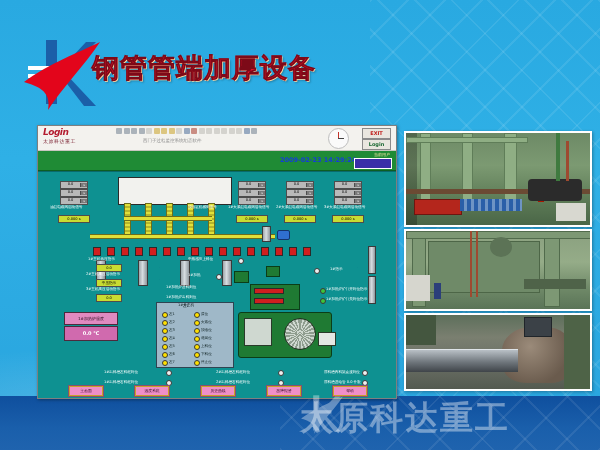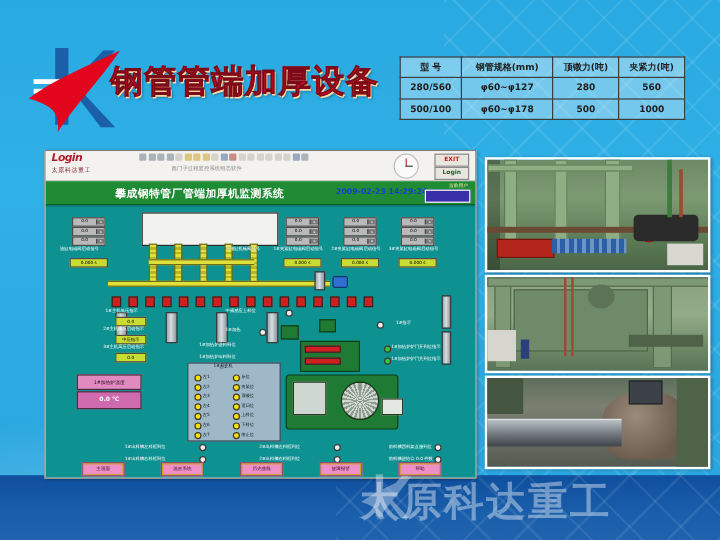--- a/index.html
+++ b/index.html
@@ -191,42 +191,20 @@
 
   <svg class="logo" viewBox="0 0 80 76">
     <rect x="24" y="4" width="11" height="64" fill="#1b5fa8"></rect>
     <path d="M36 36 L64 6 L74 6 L44 38 L74 70 L62 70 Z" fill="#1b5fa8"></path>
     <rect x="6" y="30" width="30" height="4" fill="#ffffff"></rect>
     <rect x="6" y="38" width="30" height="4" fill="#ffffff"></rect>
     <path d="M2 46 C26 28 58 16 78 6 C62 30 40 52 26 74 C30 54 14 50 2 46 Z" fill="#e3051b"></path>
   </svg>
   <div class="title-cn">钢管管端加厚设备</div>
 
-  <table class="spec">
-    <tbody>
-        <tr>
-      <th>型  号</th>
-      <th>钢管规格(mm)</th>
-      <th>顶镦力(吨)</th>
-      <th>夹紧力(吨)</th>
-    </tr>
-    <tr>
-      <td>280/560</td>
-      <td>φ60~φ127</td>
-      <td>280</td>
-      <td>560</td>
-    </tr>
-    <tr>
-      <td>500/100</td>
-      <td>φ60~φ178</td>
-      <td>500</td>
-      <td>1000</td>
-    </tr>
-  </tbody>
-    </table>
 
   <div class="scada">
 
     <div class="wincc-bar">
       <div class="wincc-logo">Login</div>
       <div class="wincc-sub">太原科达重工</div>
       <div class="toolbar">
         <span class="tb g"></span>
         <span class="tb g"></span>
         <span class="tb g"></span>
@@ -247,21 +225,20 @@
         <span class="tb b"></span>
         <span class="tb g"></span>
       </div>
       <div class="tb-caption">西门子过程监控系统组态软件</div>
       <div class="clock"></div>
       <div class="btn-exit">EXIT</div>
       <div class="btn-login">Login</div>
     </div>
 
     <div class="green-bar">
-      <div class="gb-title">攀成钢特管厂管端加厚机监测系统</div>
       <div class="gb-time">2009-02-23  14:29:24</div>
       <div class="gb-userlab">当前用户</div>
       <div class="gb-userbox"></div>
     </div>
 
     <div class="canvas">
 
       <div class="vbox" style="left:22px;top:9px;width:26px;height:6px;">
         <span class="v">0.0</span>
           <span class="u">s</span>

